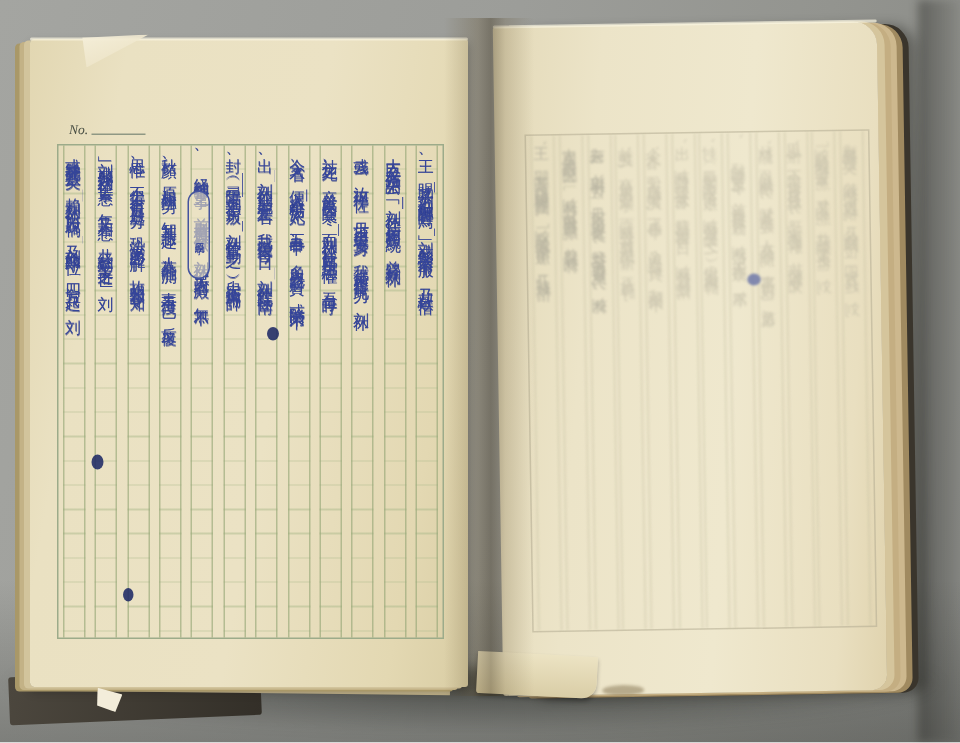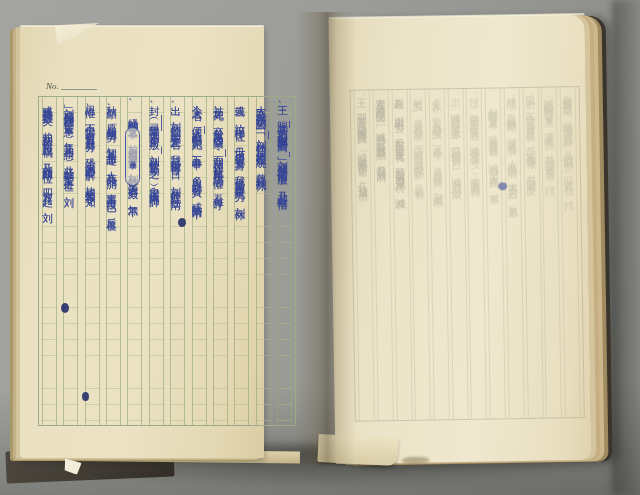--- a/index.html
+++ b/index.html
@@ -11,21 +11,21 @@
   .book-shadow{position:absolute;left:4px;top:444px;width:625px;height:44px;
     background:radial-gradient(ellipse at 50% 25%, rgba(35,37,33,.6), rgba(35,37,33,0) 72%);
     filter:blur(4px);}
   .right-shadow{position:absolute;left:612px;top:0;width:28px;height:495px;
     background:linear-gradient(90deg, rgba(40,40,36,.45), rgba(40,40,36,.05));filter:blur(3px);}
   .cover-corner{position:absolute;left:6px;top:448px;width:168px;height:32px;
     background:linear-gradient(100deg,#4c473e,#332f28);transform:rotate(-2.4deg);border-radius:2px;z-index:1;}
   .under-left{position:absolute;left:28px;top:450px;width:272px;height:12px;
     background:linear-gradient(180deg,#ddd1ab,#c4b48a);transform:rotate(.6deg);z-index:2;}
   .page{position:absolute;z-index:3;}
-  .page-left{left:20px;top:26px;width:244px;height:432px;
+  .page-left{left:20px;top:26px;width:292px;height:432px;
     background:linear-gradient(100deg,#e2d7b2 0%,#eae1c2 18%,#ebe2c4 55%,#e3d8b2 85%,#d9cda4 100%);
     border-radius:3px 2px 2px 3px;
     box-shadow:-4px 1px 0 #d2c49c,-7px 2px 0 #c3b286,-10px 3px 0 #a99868,0 3px 6px rgba(30,30,25,.35);}
   .corner-fold{position:absolute;left:34px;top:-3px;width:46px;height:22px;
     background:linear-gradient(160deg,#f6f0dc,#e9dfbf);
     clip-path:polygon(2% 10%,98% 0,8% 100%);opacity:.9;}
   .no-wrap{position:absolute;left:26px;top:55px;display:flex;align-items:flex-end;}
   .no-label{font-family:"Liberation Serif",serif;font-style:italic;font-size:9px;color:#474d42;}
   .no-line{width:36px;border-bottom:1px solid #8f9884;margin-left:2px;margin-bottom:1px;}
   .grid{position:absolute;left:18px;top:70px;width:258px;height:330px;

